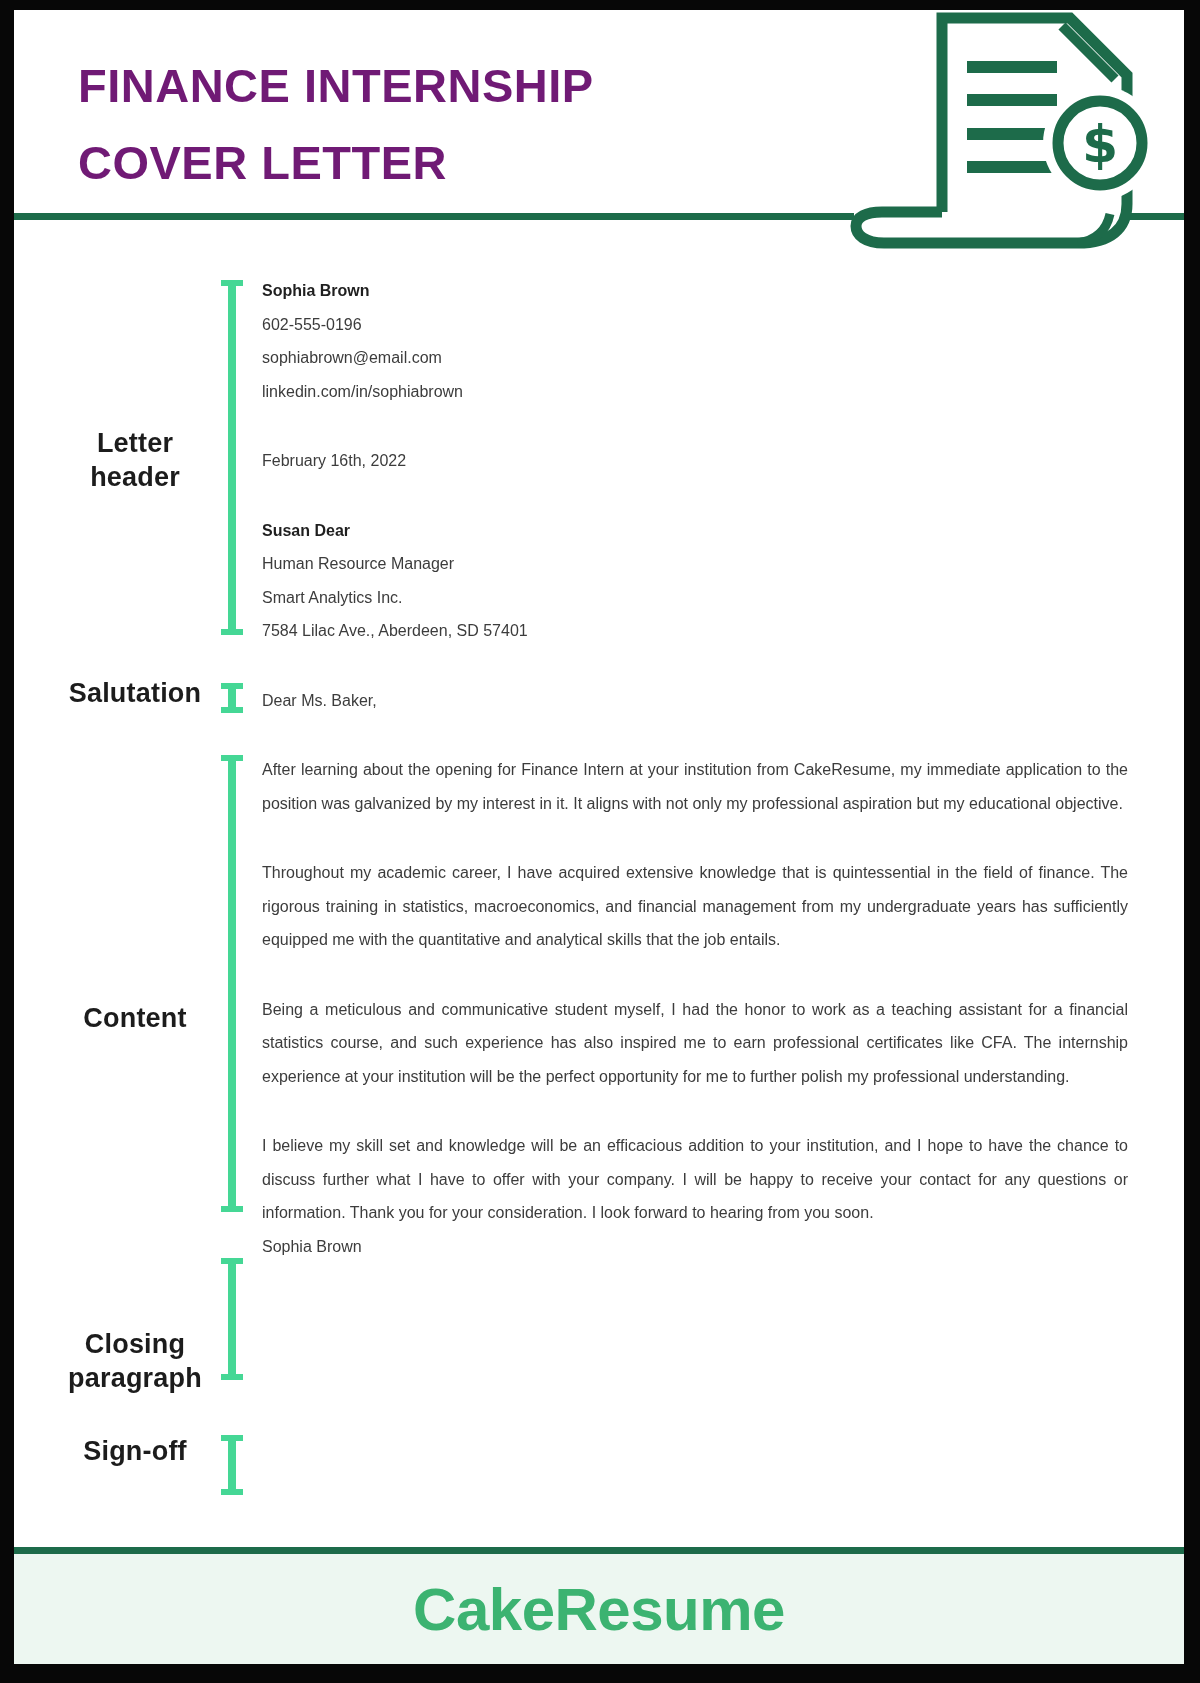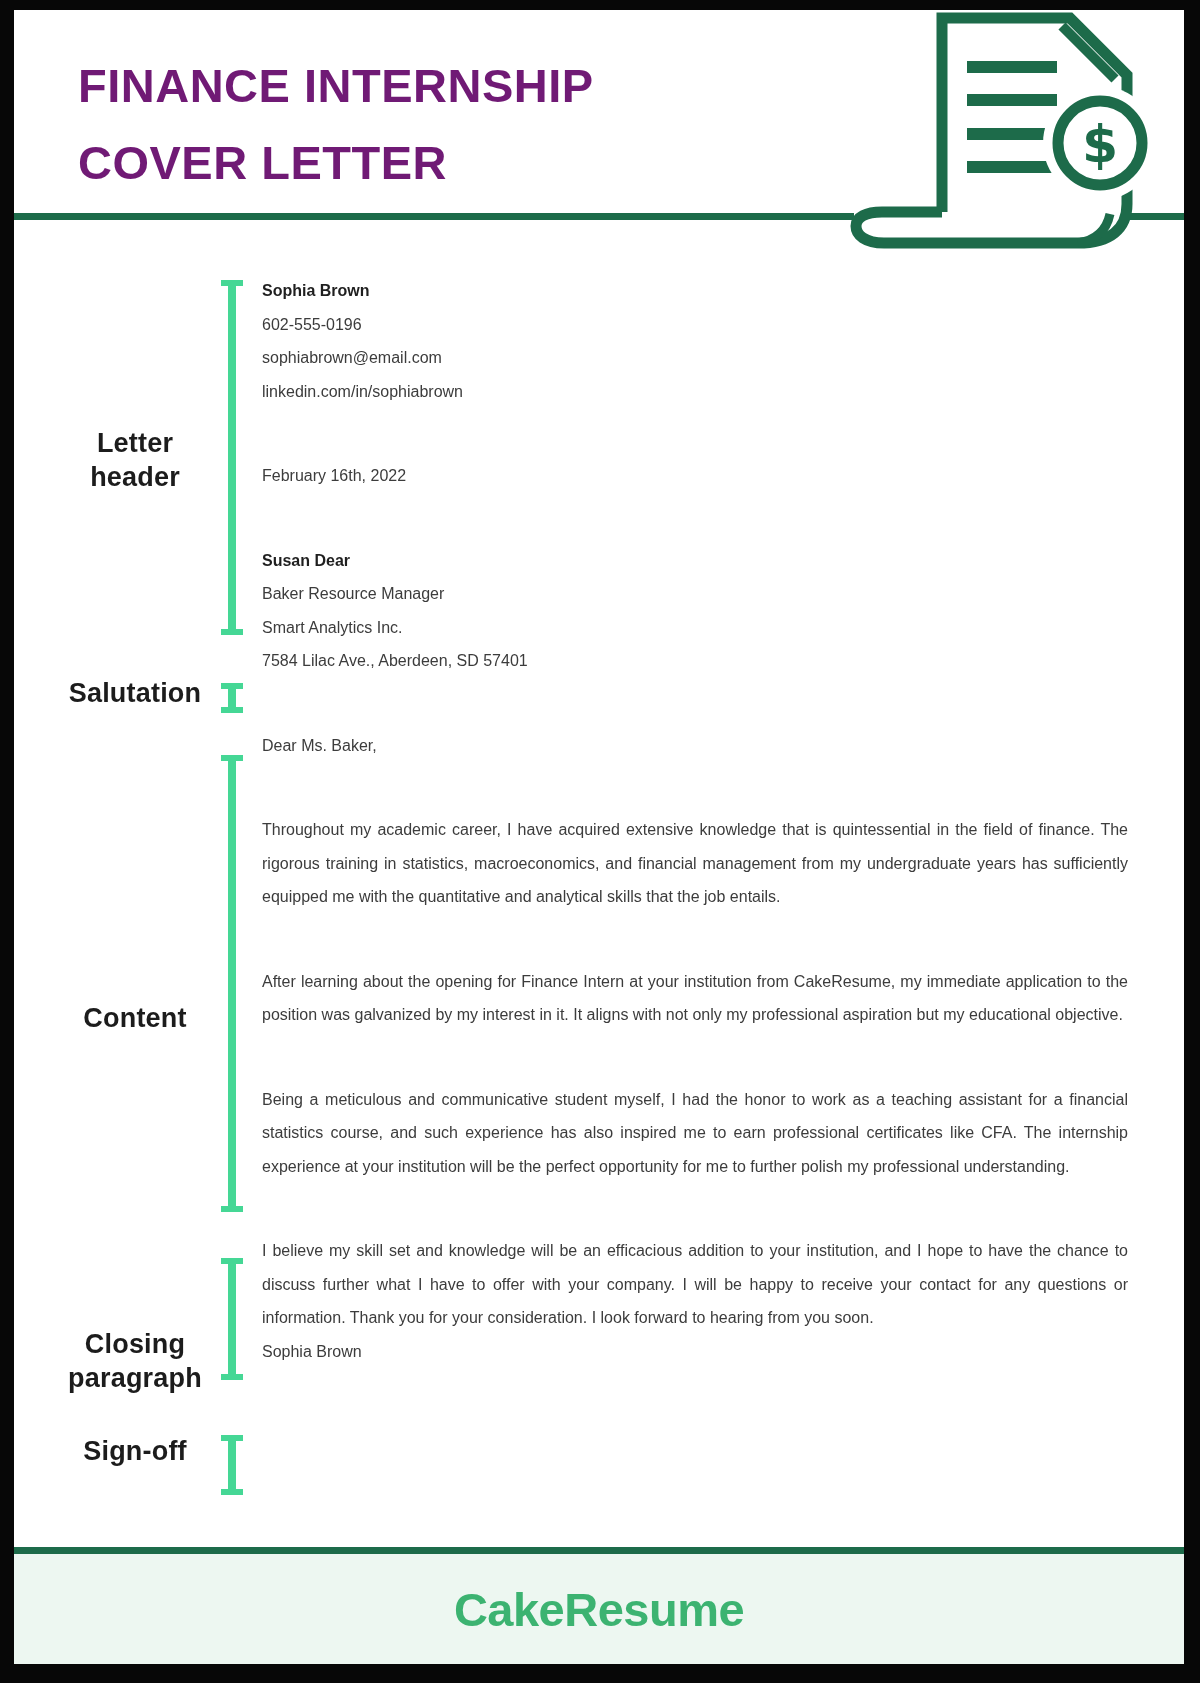--- a/index.html
+++ b/index.html
@@ -26,21 +26,21 @@
   .divider-left, .divider-right, .footer-divider { position:absolute; height:7px; background:#1d6b4a; }
   .divider-left  { top:203px; left:0; width:840px; }
   .divider-right { top:203px; left:1116px; right:0; }
   .header-icon { position:absolute; left:838px; top:0; width:290px; height:245px; overflow:visible; }
   
   .letter {
     position:absolute; left:248px; top:264px; width:866px;
     font-size:16px; line-height:33.5px; color:#3c3c3c;
   }
   .letter p { margin:0; }
-  .letter p.gap { margin-top:51px; }
+  .letter p.gap { margin-top:36px; }
   .letter p.b { font-weight:bold; color:#1f1f1f; }
   .letter p.just { text-align:justify; }
   
   .ann-label {
     position:absolute; left:20px; width:202px;
     text-align:center; font-weight:bold; color:#1c1c1c;
     font-size:27px; line-height:34px; white-space:pre-line;
     letter-spacing:.2px;
   }
   #lbl-letter-header { top:416px; }
@@ -62,21 +62,21 @@
   #br-closing       { top:1248px; height:122px; }
   #br-signoff       { top:1425px; height:60px; }
   
   .footer-divider { top:1537px; left:0; right:0; }
   .footer {
     position:absolute; top:1544px; left:0; right:0; bottom:0;
     background:#edf7f1;
     display:flex; align-items:center; justify-content:center;
   }
   .brand {
-    font-size:47px; font-weight:bold; color:#3cb371; letter-spacing:-0.5px;
+    font-size:60px; font-weight:bold; color:#3cb371; letter-spacing:-0.5px;
   }
 </style>
 </head>
 <body>
 
 <div class="page">
 
   <h1 class="title">FINANCE INTERNSHIP
 COVER LETTER</h1>
 
@@ -123,26 +123,26 @@
       <div class="stem"></div>
     </div>
 
   <div class="letter">
     <p class="b">Sophia Brown</p>
     <p>602-555-0196</p>
     <p>sophiabrown@email.com</p>
     <p>linkedin.com/in/sophiabrown</p>
     <p class="gap">February 16th, 2022</p>
     <p class="gap b">Susan Dear</p>
-    <p>Baker Resource Manager</p>
+    <p>Human Resource Manager</p>
     <p>Smart Analytics Inc.</p>
     <p>7584 Lilac Ave., Aberdeen, SD 57401</p>
     <p class="gap">Dear Ms. Baker,</p>
+    <p class="gap just">After learning about the opening for Finance Intern at your institution from CakeResume, my immediate application to the position was galvanized by my interest in it. It aligns with not only my professional aspiration but my educational objective.</p>
     <p class="gap just">Throughout my academic career, I have acquired extensive knowledge that is quintessential in the field of finance. The rigorous training in statistics, macroeconomics, and financial management from my undergraduate years has sufficiently equipped me with the quantitative and analytical skills that the job entails.</p>
-    <p class="gap just">After learning about the opening for Finance Intern at your institution from CakeResume, my immediate application to the position was galvanized by my interest in it. It aligns with not only my professional aspiration but my educational objective.</p>
     <p class="gap just">Being a meticulous and communicative student myself, I had the honor to work as a teaching assistant for a financial statistics course, and such experience has also inspired me to earn professional certificates like CFA. The internship experience at your institution will be the perfect opportunity for me to further polish my professional understanding.</p>
     <p class="gap just">I believe my skill set and knowledge will be an efficacious addition to your institution, and I hope to have the chance to discuss further what I have to offer with your company. I will be happy to receive your contact for any questions or information. Thank you for your consideration. I look forward to hearing from you soon.</p>
     <p>Sophia Brown</p>
   </div>
 
   <div class="footer-divider"></div>
   <div class="footer">
     <div class="brand">CakeResume</div>
   </div>
 

